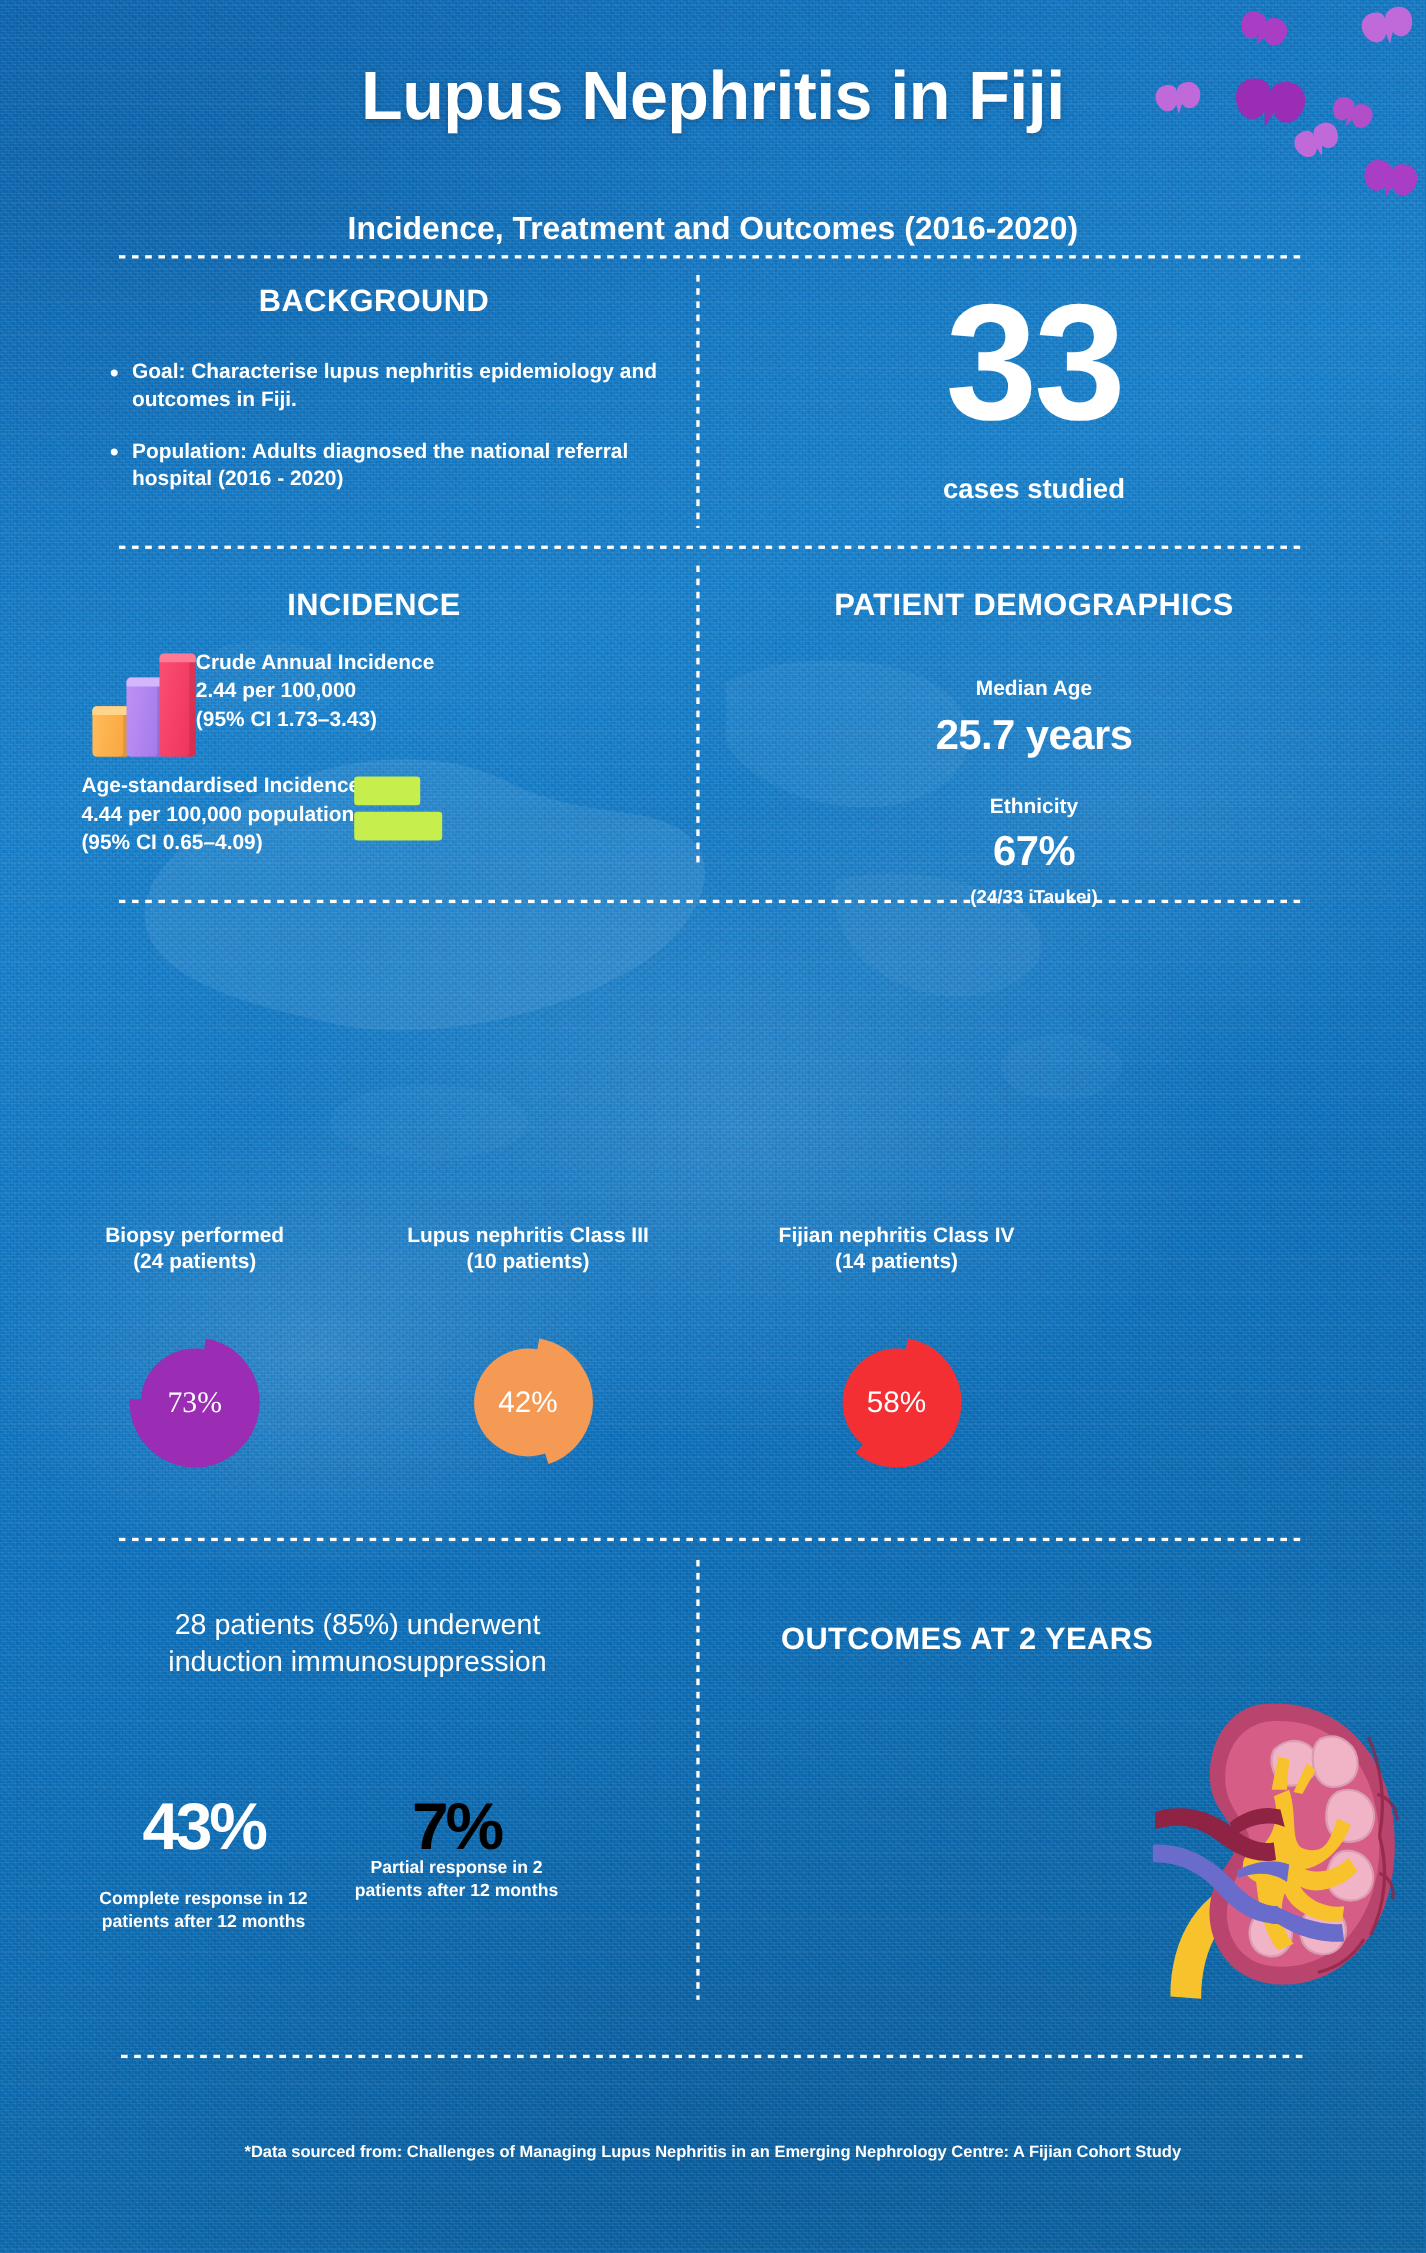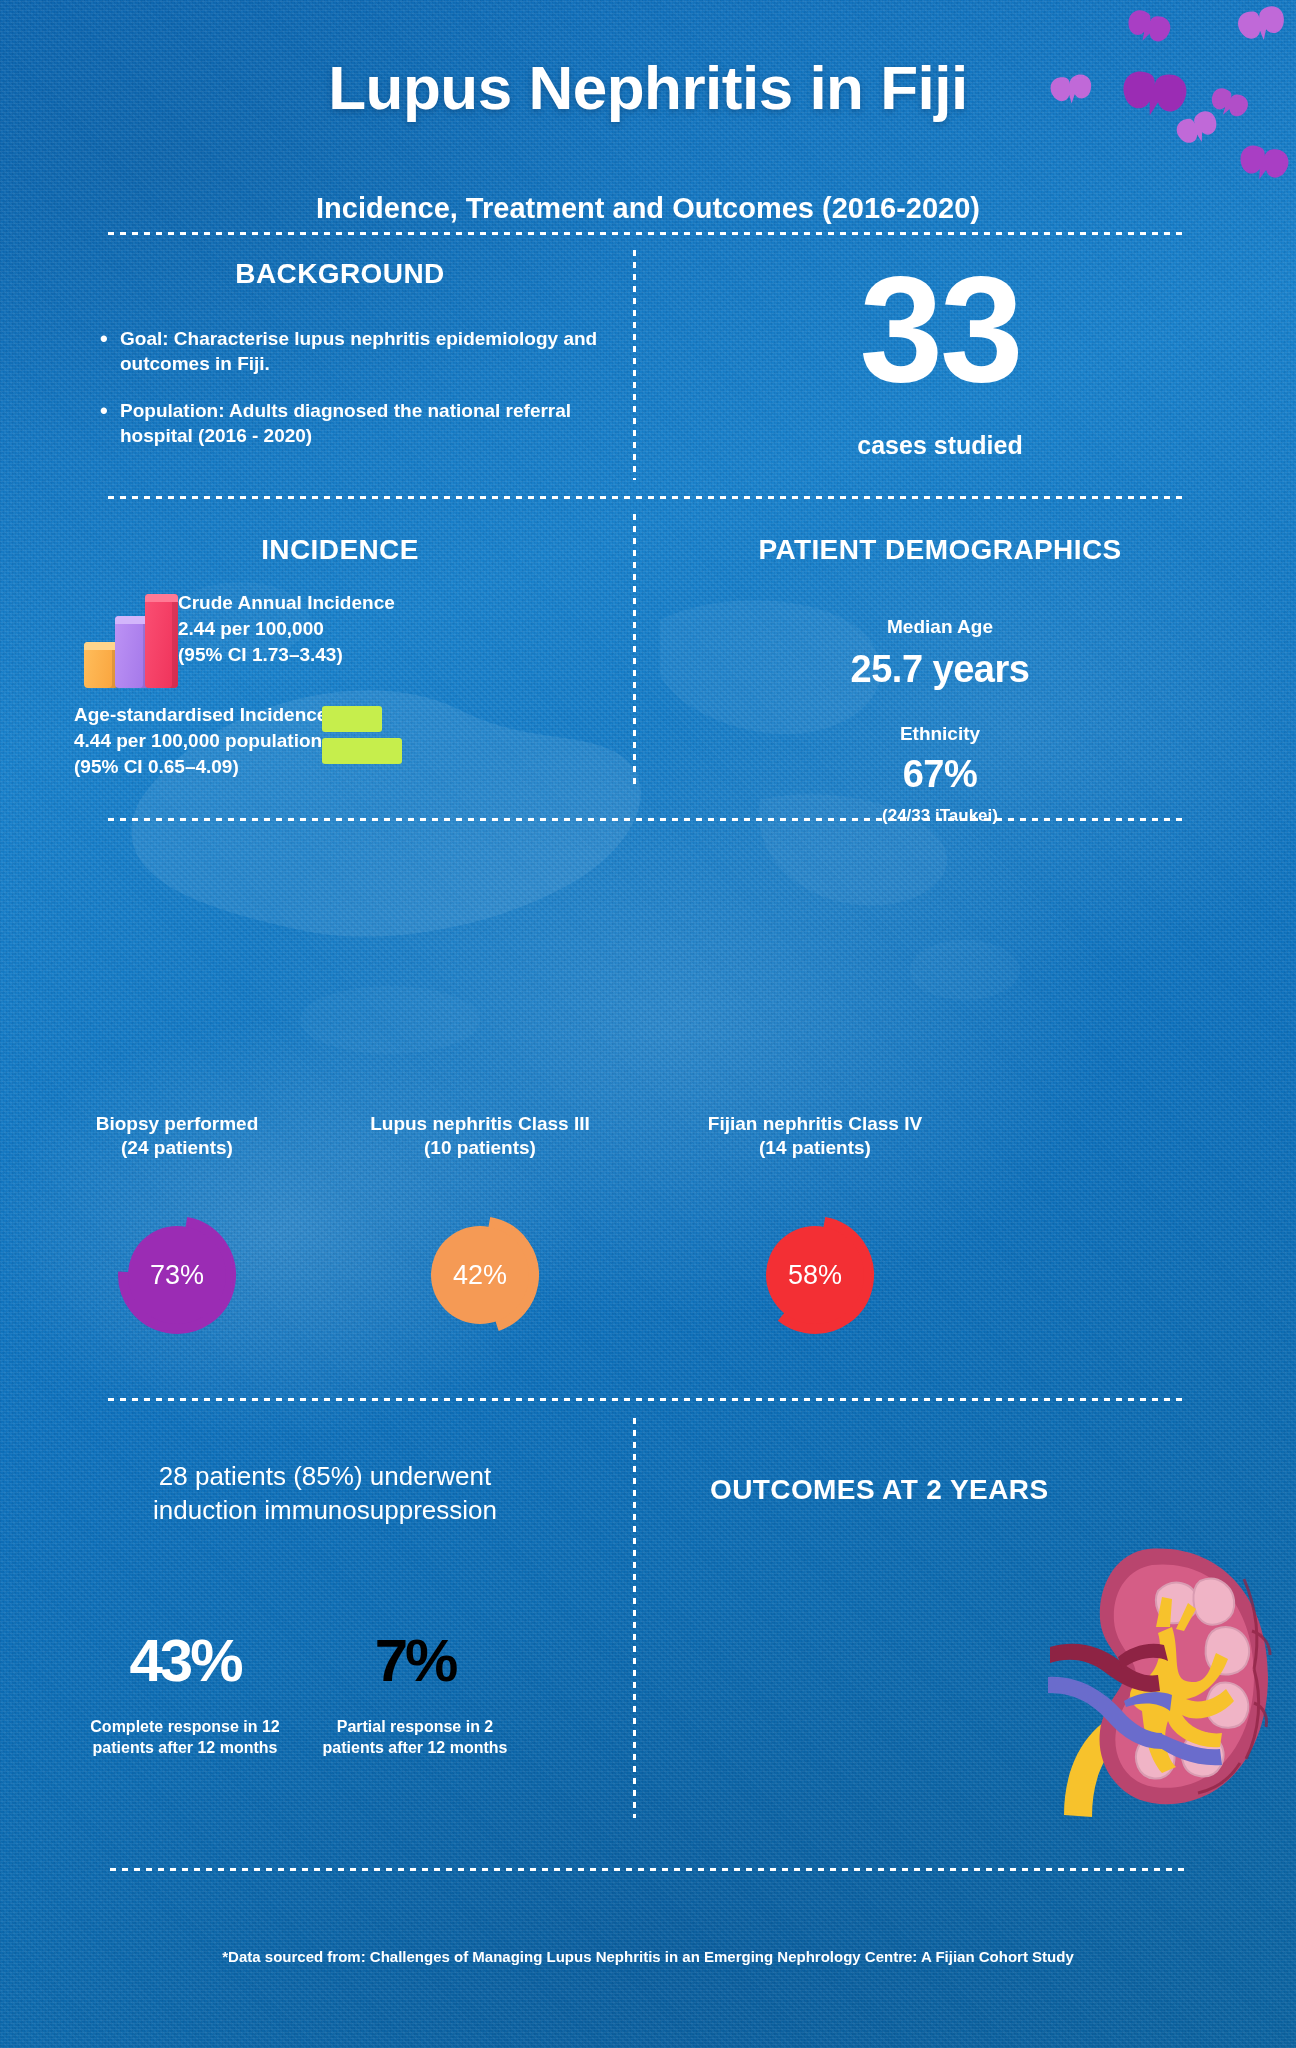--- a/index.html
+++ b/index.html
@@ -228,21 +228,21 @@
   </div>
 
   <div class="hdiv" style="left:108px;right:108px;top:818px;"></div>
 
   <div>
 
     <div class="donut-label" style="left:37px;top:1112px;">
       <div>Biopsy performed</div>
       <div>(24 patients)</div>
     </div>
-    <div class="donut" style="left:117px;top:1215px;">
+    <div class="donut" style="left:117px;top:1215px;font-family:Liberation Serif, serif;">
       <svg class="ring" viewBox="0 0 120 120">
         <circle cx="60" cy="60" r="53" fill="none" stroke="#9b2cb4" stroke-width="12" stroke-linecap="butt" stroke-dasharray="243.1 89.9" transform="rotate(-80 60 60)"></circle>
       </svg>
       <div class="core" style="background:#9b2cb4;">
         <span>73%</span>
       </div>
     </div>
 
     <div class="donut-label" style="left:340px;top:1112px;">
       <div>Lupus nephritis Class III</div>
@@ -284,21 +284,21 @@
     <div style="position:absolute;left:20px;top:172px;width:250px;text-align:center;">
       <div class="pct-huge" style="color:#ffffff;">43%</div>
       <div class="pct-cap" style="margin-top:28px;">
         <div>Complete response in 12</div>
         <div>patients after 12 months</div>
       </div>
     </div>
 
     <div style="position:absolute;left:250px;top:172px;width:250px;text-align:center;">
       <div class="pct-huge" style="color:#000000;">7%</div>
-      <div class="pct-cap" style="margin-top:28px;">
+      <div class="pct-cap" style="">
         <div>Partial response in 2</div>
         <div>patients after 12 months</div>
       </div>
     </div>
   </div>
 
   <div style="position:absolute;left:660px;top:1458px;width:560px;">
     <div class="sec-head" style="text-align:left;padding-left:50px;margin-top:16px;">OUTCOMES AT 2 YEARS</div>
   </div>
 

